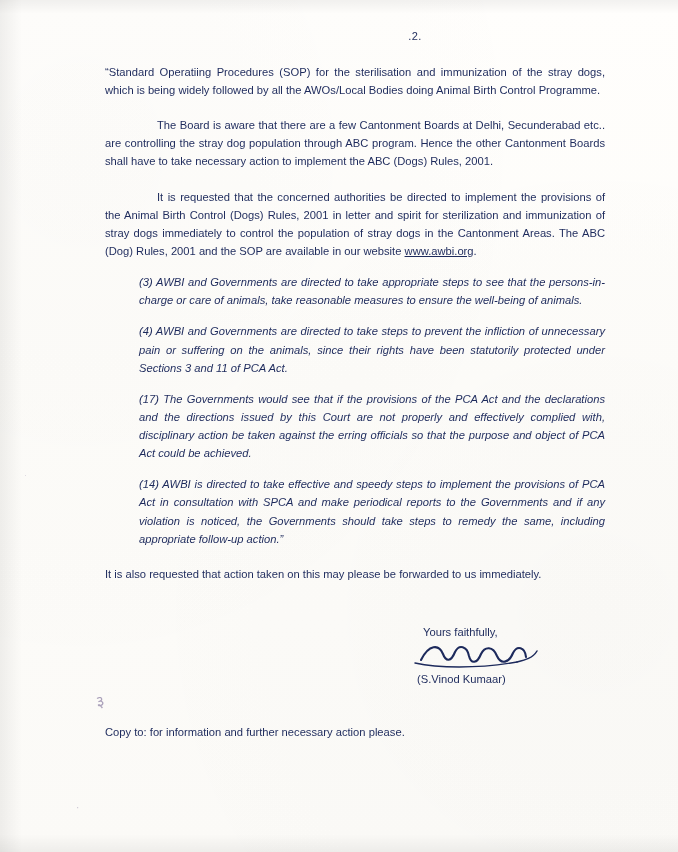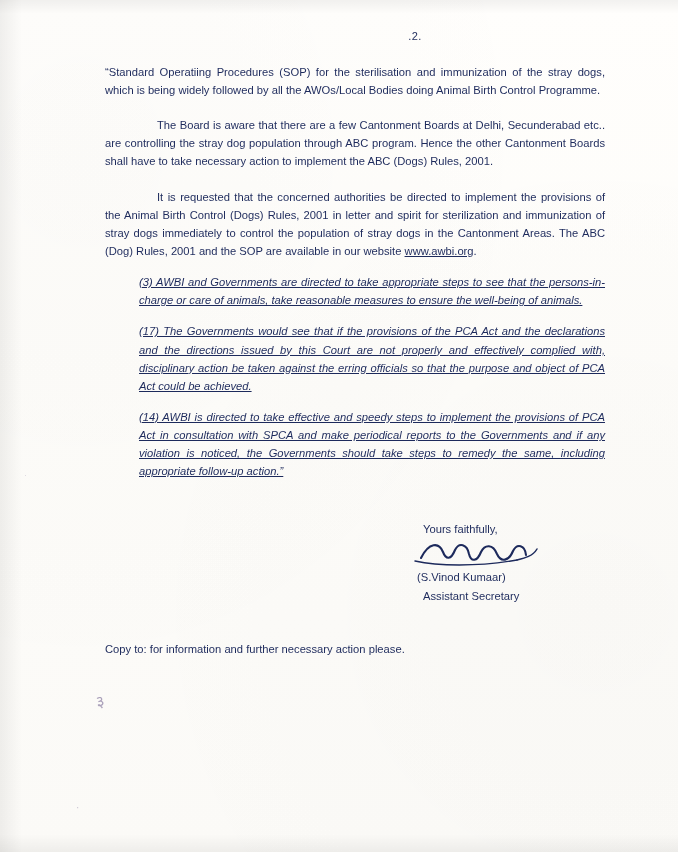--- a/index.html
+++ b/index.html
@@ -54,21 +54,20 @@
     text-indent: 52px;
   }
   .quoted {
     margin: 0 0 13px 0;
   }
   .blockquote {
     margin: 0 0 13px 34px;
     font-style: italic;
     text-align: justify;
     line-height: 1.62;
-    text-decoration: underline;
   }
   .website-link {
     text-decoration: underline;
   }
   .closing {
     margin-top: 18px;
     margin-bottom: 0;
   }
   .sign-block {
     margin-top: 22px;
@@ -149,33 +148,34 @@
 
     <p class="para quoted">“Standard Operatiing Procedures (SOP) for the sterilisation and immunization of the stray dogs, which is being widely followed by all the AWOs/Local Bodies doing Animal Birth Control Programme.</p>
 
 
     <p class="para indent">The Board is aware that there are a few Cantonment Boards at Delhi, Secunderabad etc.. are controlling the stray dog population through ABC program. Hence the other Cantonment Boards shall have to take necessary action to implement the ABC (Dogs) Rules, 2001.</p>
 
     <p class="para indent"><span>It is requested that the concerned authorities be directed to implement the provisions of the Animal Birth Control (Dogs) Rules, 2001 in letter and spirit for sterilization and immunization of stray dogs immediately to control the population of stray dogs in the Cantonment Areas. The ABC (Dog) Rules, 2001 and the SOP are available in our website </span><span class="website-link">www.awbi.org</span><span>.</span></p>
 
 
     <p class="blockquote">(3) AWBI and Governments are directed to take appropriate steps to see that the persons-in-charge or care of animals, take reasonable measures to ensure the well-being of animals.</p>
+    <p class="blockquote">(4) AWBI and Governments are directed to take steps to prevent the infliction of unnecessary pain or suffering on the animals, since their rights have been statutorily protected under Sections 3 and 11 of PCA Act.</p>
     <p class="blockquote">(17) The Governments would see that if the provisions of the PCA Act and the declarations and the directions issued by this Court are not properly and effectively complied with, disciplinary action be taken against the erring officials so that the purpose and object of PCA Act could be achieved.</p>
     <p class="blockquote">(14) AWBI is directed to take effective and speedy steps to implement the provisions of PCA Act in consultation with SPCA and make periodical reports to the Governments and if any violation is noticed, the Governments should take steps to remedy the same, including appropriate follow-up action.”</p>
 
+    <p class="para closing">It is also requested that action taken on this may please be forwarded to us immediately.</p>
 
     <div class="sign-block">
       <div class="sign-yours">Yours faithfully,</div>
       <div class="signature">
         <svg width="150" height="34" viewBox="0 0 150 34" xmlns="http://www.w3.org/2000/svg">
           <path d="M8 22 C16 6, 26 6, 30 16 C33 24, 38 24, 42 14 C46 6, 54 8, 56 18 C58 26, 64 26, 68 16 C72 8, 80 8, 84 18 C88 27, 96 25, 100 15 C104 7, 112 9, 113 19" fill="none" stroke="#1d2a5c" stroke-width="2.1" stroke-linecap="round"></path>
           <path d="M2 25 C24 30, 64 31, 104 24" fill="none" stroke="#1d2a5c" stroke-width="1.4" stroke-linecap="round"></path>
           <path d="M104 24 C112 22, 120 20, 124 13" fill="none" stroke="#1d2a5c" stroke-width="1.5" stroke-linecap="round"></path>
         </svg>
       </div>
       <div class="sign-name">(S.Vinod Kumaar)</div>
-      <div class="sign-title">Assistant Secretary</div>
     </div>
 
     <div class="copy-to">Copy to: for information and further necessary action please.</div>
 
   </div>
 </div>
 
 </body></html>

